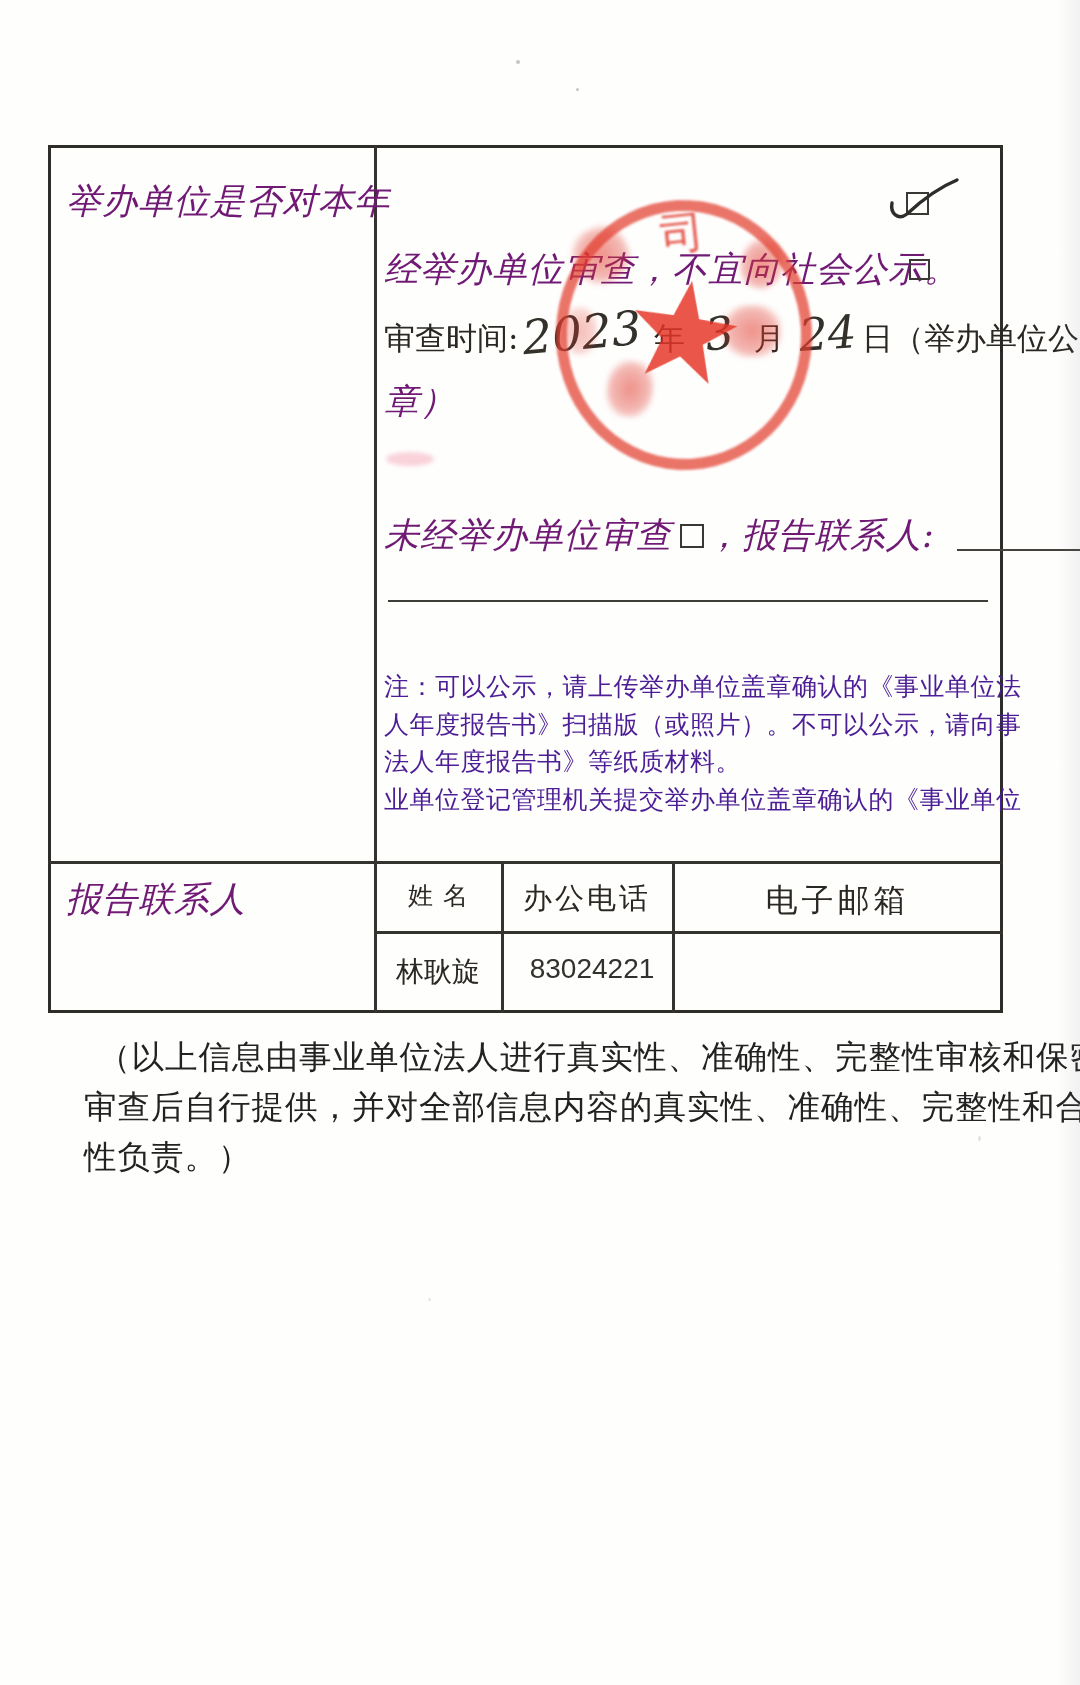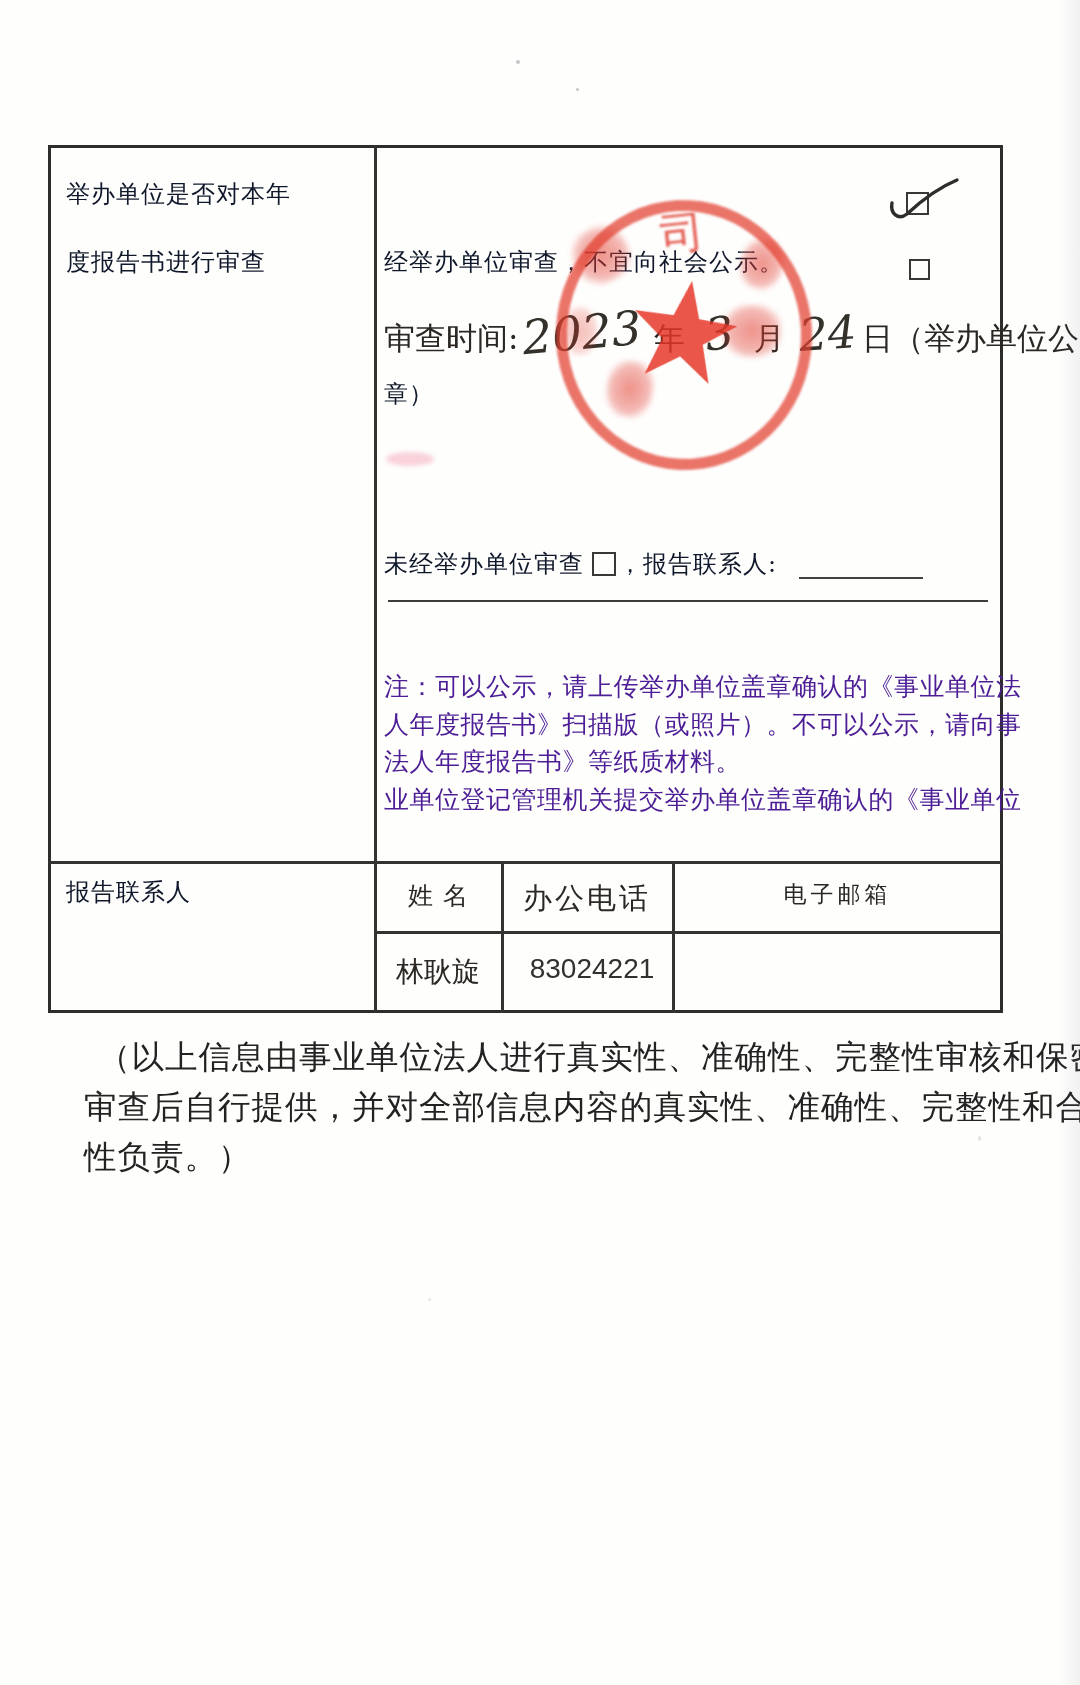--- a/index.html
+++ b/index.html
@@ -16,21 +16,21 @@
   
   .tbl { position:absolute; left:48px; top:145px; width:955px; height:868px;
          border:3px solid #2e2d2a; background:transparent; }
   .line { position:absolute; background:#35332f; }
 
   
   .kai  { font-family:"DejaVu Serif", serif; }
   .hei  { font-family:"DejaVu Sans", sans-serif; }
   .latin{ font-family:"Liberation Sans", sans-serif; }
 
-  .celltext { position:absolute; font-size:24px; letter-spacing:1px; white-space:nowrap; color:#0f172a; }
+  .celltext { position:absolute; font-size:35px; letter-spacing:1px; white-space:nowrap; color:#701a75;font-style:italic; }
 
   .hw { font-family:"DejaVu Serif", serif; font-style:italic; color:#34302a; font-weight:500; }
 
   .timeline { position:absolute; left:384px; top:305px; display:flex; align-items:baseline; white-space:nowrap; }
 
   .checkbox { display:inline-block; border:2.5px solid #3a3834; background:transparent; }
   .cb-abs { position:absolute; }
 
   .underline-short { display:inline-block; width:124px; border-bottom:2.5px solid #45423d; height:30px; margin-left:22px; }
   .underline-full  { position:absolute; left:388px; top:600px; width:600px; height:0; border-top:2.5px solid #3f3d38; }
@@ -71,42 +71,41 @@
 
   <div class="tbl"></div>
 
   <div class="line" style="left:374px; top:145px; width:2.5px; height:868px;"></div>
   <div class="line" style="left:48px;  top:861px; width:955px; height:2.5px;"></div>
   <div class="line" style="left:501px; top:861px; width:2.5px; height:152px;"></div>
   <div class="line" style="left:672px; top:861px; width:2.5px; height:152px;"></div>
   <div class="line" style="left:374px; top:931px; width:629px; height:2.5px;"></div>
 
   <div class="celltext kai" style="left:66px; top:178px;">举办单位是否对本年</div>
-  <div class="celltext kai" style="left:66px; top:246px;">度报告书进行审查</div>
 
   <span class="checkbox cb-abs" style="left:906px; top:192px; width:23px; height:23px;"></span>
   <svg class="checkmark-svg" width="74" height="52" viewBox="0 0 74 52">
     <path d="M4 27 C 2 37, 10 45, 19 38 C 34 24, 52 11, 69 4" fill="none" stroke="#2f2d2a" stroke-width="3.4" stroke-linecap="round"></path>
   </svg>
 
   <div class="celltext kai" style="left:384px; top:246px;">经举办单位审查，不宜向社会公示。</div>
   <span class="checkbox cb-abs" style="left:909px; top:259px; width:21px; height:21px; border-width:2px;"></span>
 
   <div class="timeline">
     <span class="kai" style="font-size:31px;text-align:right;">审查时间:</span>
     <span class="hw" style="font-size:47px; margin-left:4px; transform:rotate(-5deg);">2023</span>
     <span class="kai" style="font-size:31px; margin-left:12px;">年</span>
     <span class="hw" style="font-size:45px; margin-left:20px; transform:rotate(-7deg);">3</span>
     <span class="kai" style="font-size:31px; margin-left:20px;">月</span>
     <span class="hw" style="font-size:45px; margin-left:14px; transform:rotate(-4deg);">24</span>
     <span class="kai" style="font-size:31px; margin-left:6px;">日（举办单位公</span>
   </div>
   <div class="celltext kai" style="left:384px; top:378px;">章）</div>
 
-  <div class="celltext kai" style="left:384px; top:512px; display:flex; align-items:center;margin-top:36px;">
+  <div class="celltext kai" style="left:384px; top:512px; display:flex; align-items:center;">
     <span>未经举办单位审查</span>
     <span class="checkbox" style="width:24px; height:24px; border-width:2px; margin:0 2px 0 8px;"></span>
     <span>，报告联系人:</span>
     <span class="underline-short"></span>
   </div>
   <div class="underline-full"></div>
 
   <div class="note kai">
     <div>注：可以公示，请上传举办单位盖章确认的《事业单位法</div>
     <div>人年度报告书》扫描版（或照片）。不可以公示，请向事</div>
@@ -125,21 +124,21 @@
     <div class="blob" style="left:166px; top:104px; width:60px; height:54px;"></div>
     <div class="blob" style="left:50px;  top:160px; width:48px; height:58px; transform:rotate(8deg);"></div>
     <div class="blob" style="left:6px;   top:106px; width:36px; height:50px; opacity:.6;"></div>
   </div>
   <div class="smear"></div>
 
   <div class="celltext kai" style="left:66px; top:876px;">报告联系人</div>
 
   <div class="hdr-cell kai" style="left:374px; top:879px; width:128px; font-size:25px; letter-spacing:10px; text-indent:10px;">姓名</div>
   <div class="hdr-cell kai" style="left:501px; top:879px; width:172px; font-size:29px; letter-spacing:3px;">办公电话</div>
-  <div class="hdr-cell kai" style="left:672px; top:879px; width:331px; font-size:23px; letter-spacing:4px;">电子邮箱</div>
+  <div class="hdr-cell kai" style="left:672px; top:879px; width:331px; font-size:32px; letter-spacing:4px;">电子邮箱</div>
 
   <div class="val-cell kai" style="left:374px; top:953px; width:128px; font-size:28px;">林耿旋</div>
   <div class="val-cell latin" style="left:501px; top:953px; width:172px; font-size:28px; color:#33312d;padding-left:10px;">83024221</div>
 
   <div class="footer hei">
     <div><span class="indent">（以上信息由事业单位法人进行真实性、准确性、完整性审核和保密性</span></div>
     <div>审查后自行提供，并对全部信息内容的真实性、准确性、完整性和合法</div>
     <div>性负责。）</div>
   </div>
 

